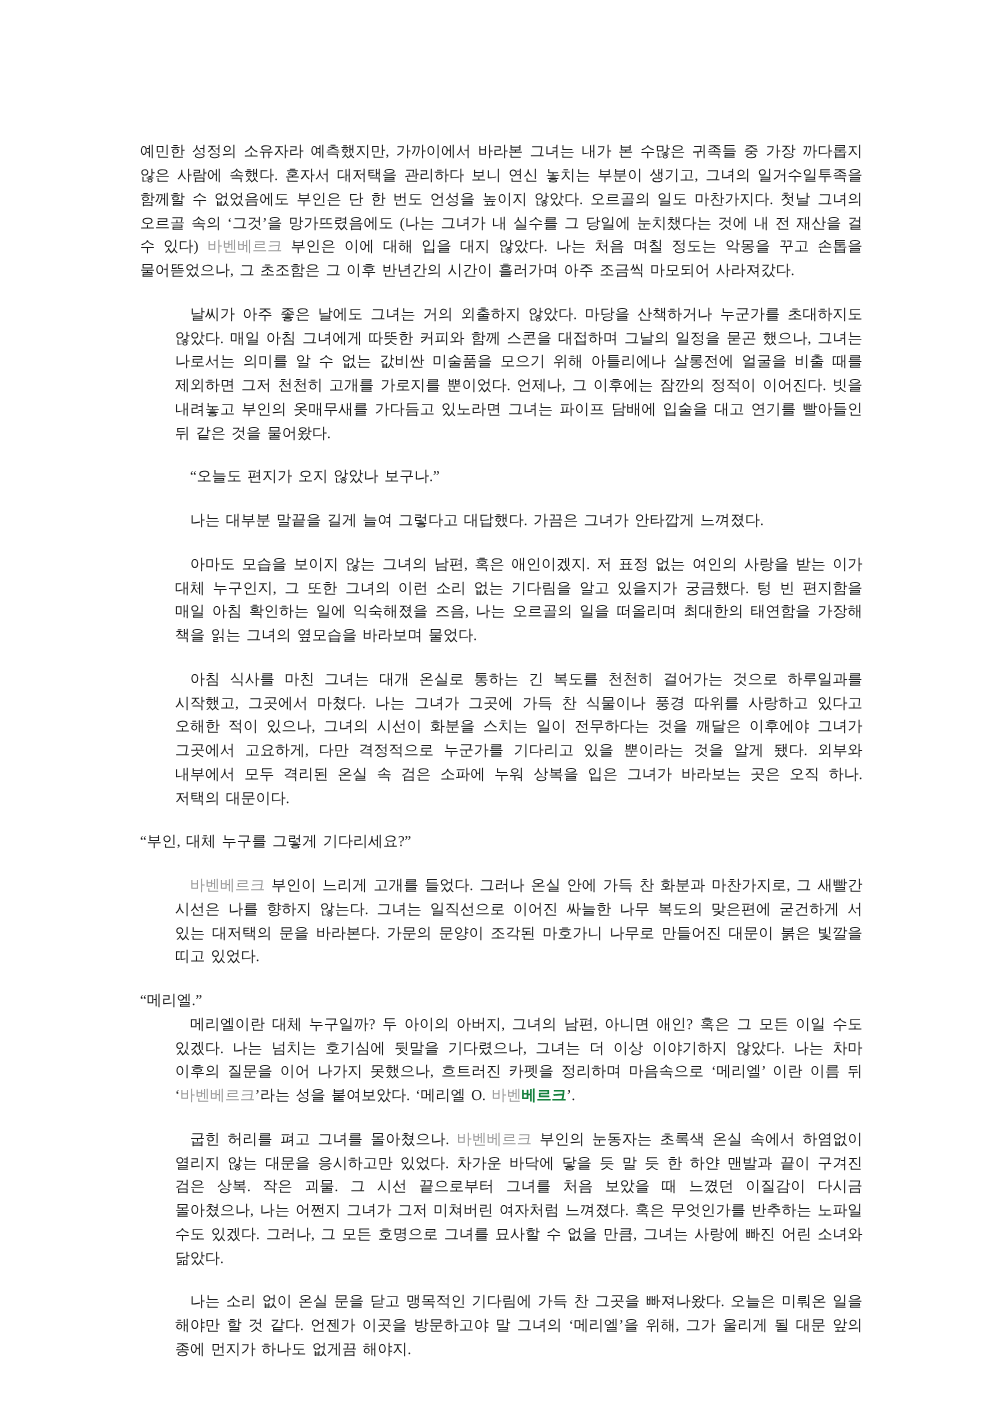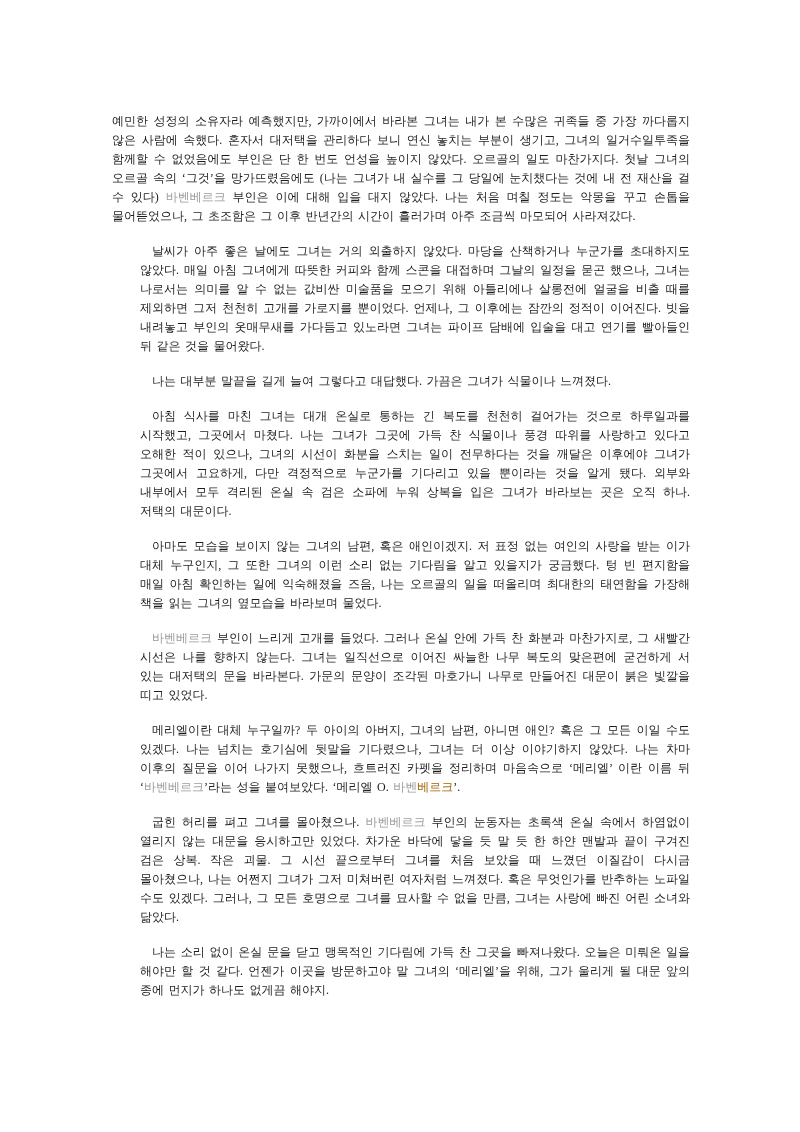--- a/index.html
+++ b/index.html
@@ -34,32 +34,35 @@
     text-indent: 12px;
     margin-left: 28px;
   }
   .text-block p.no-gap {
     margin-bottom: 0;
   }
   .run-muted {
     color: #9a9a9a;
   }
   .run-bold {
-    font-weight: normal;
-    color: #a16207;
+    font-weight: bold;
+    color: #15803d;
   }
 </style>
 </head>
 <body>
 
 <div class="page">
   <div class="text-block" id="story" style="color: rgb(28, 28, 28);">
       <p><span>예민한 성정의 소유자라 예측했지만, 가까이에서 바라본 그녀는 내가 본 수많은 귀족들 중 가장 까다롭지 않은 사람에 속했다. 혼자서 대저택을 관리하다 보니 연신 놓치는 부분이 생기고, 그녀의 일거수일투족을 함께할 수 없었음에도 부인은 단 한 번도 언성을 높이지 않았다. 오르골의 일도 마찬가지다. 첫날 그녀의 오르골 속의 ‘그것’을 망가뜨렸음에도 (나는 그녀가 내 실수를 그 당일에 눈치챘다는 것에 내 전 재산을 걸 수 있다) </span><span class="run-muted" style="color: rgb(154, 154, 154);">바벤베르크</span><span> 부인은 이에 대해 입을 대지 않았다. 나는 처음 며칠 정도는 악몽을 꾸고 손톱을 물어뜯었으나, 그 초조함은 그 이후 반년간의 시간이 흘러가며 아주 조금씩 마모되어 사라져갔다.</span></p>
       <p class="indent"><span>날씨가 아주 좋은 날에도 그녀는 거의 외출하지 않았다. 마당을 산책하거나 누군가를 초대하지도 않았다. 매일 아침 그녀에게 따뜻한 커피와 함께 스콘을 대접하며 그날의 일정을 묻곤 했으나, 그녀는 나로서는 의미를 알 수 없는 값비싼 미술품을 모으기 위해 아틀리에나 살롱전에 얼굴을 비출 때를 제외하면 그저 천천히 고개를 가로지를 뿐이었다. 언제나, 그 이후에는 잠깐의 정적이 이어진다. 빗을 내려놓고 부인의 옷매무새를 가다듬고 있노라면 그녀는 파이프 담배에 입술을 대고 연기를 빨아들인 뒤 같은 것을 물어왔다.</span></p>
-      <p class="indent"><span>나는 대부분 말끝을 길게 늘여 그렇다고 대답했다. 가끔은 그녀가 식물이나 느껴졌다.</span></p>
+      <p class="indent"><span>“오늘도 편지가 오지 않았나 보구나.”</span></p>
+      <p class="indent"><span>나는 대부분 말끝을 길게 늘여 그렇다고 대답했다. 가끔은 그녀가 안타깝게 느껴졌다.</span></p>
+      <p class="indent"><span>아마도 모습을 보이지 않는 그녀의 남편, 혹은 애인이겠지. 저 표정 없는 여인의 사랑을 받는 이가 대체 누구인지, 그 또한 그녀의 이런 소리 없는 기다림을 알고 있을지가 궁금했다. 텅 빈 편지함을 매일 아침 확인하는 일에 익숙해졌을 즈음, 나는 오르골의 일을 떠올리며 최대한의 태연함을 가장해 책을 읽는 그녀의 옆모습을 바라보며 물었다.</span></p>
       <p class="indent"><span>아침 식사를 마친 그녀는 대개 온실로 통하는 긴 복도를 천천히 걸어가는 것으로 하루일과를 시작했고, 그곳에서 마쳤다. 나는 그녀가 그곳에 가득 찬 식물이나 풍경 따위를 사랑하고 있다고 오해한 적이 있으나, 그녀의 시선이 화분을 스치는 일이 전무하다는 것을 깨달은 이후에야 그녀가 그곳에서 고요하게, 다만 격정적으로 누군가를 기다리고 있을 뿐이라는 것을 알게 됐다. 외부와 내부에서 모두 격리된 온실 속 검은 소파에 누워 상복을 입은 그녀가 바라보는 곳은 오직 하나. 저택의 대문이다.</span></p>
-      <p class="indent"><span>아마도 모습을 보이지 않는 그녀의 남편, 혹은 애인이겠지. 저 표정 없는 여인의 사랑을 받는 이가 대체 누구인지, 그 또한 그녀의 이런 소리 없는 기다림을 알고 있을지가 궁금했다. 텅 빈 편지함을 매일 아침 확인하는 일에 익숙해졌을 즈음, 나는 오르골의 일을 떠올리며 최대한의 태연함을 가장해 책을 읽는 그녀의 옆모습을 바라보며 물었다.</span></p>
+      <p><span>“부인, 대체 누구를 그렇게 기다리세요?”</span></p>
       <p class="indent"><span class="run-muted" style="color: rgb(154, 154, 154);">바벤베르크</span><span> 부인이 느리게 고개를 들었다. 그러나 온실 안에 가득 찬 화분과 마찬가지로, 그 새빨간 시선은 나를 향하지 않는다. 그녀는 일직선으로 이어진 싸늘한 나무 복도의 맞은편에 굳건하게 서 있는 대저택의 문을 바라본다. 가문의 문양이 조각된 마호가니 나무로 만들어진 대문이 붉은 빛깔을 띠고 있었다.</span></p>
+      <p class="no-gap"><span>“메리엘.”</span></p>
       <p class="indent"><span>메리엘이란 대체 누구일까? 두 아이의 아버지, 그녀의 남편, 아니면 애인? 혹은 그 모든 이일 수도 있겠다. 나는 넘치는 호기심에 뒷말을 기다렸으나, 그녀는 더 이상 이야기하지 않았다. 나는 차마 이후의 질문을 이어 나가지 못했으나, 흐트러진 카펫을 정리하며 마음속으로 ‘메리엘’ 이란 이름 뒤 ‘</span><span class="run-muted" style="color: rgb(154, 154, 154);">바벤베르크</span><span>’라는 성을 붙여보았다. ‘메리엘 O. </span><span class="run-muted" style="color: rgb(154, 154, 154);">바벤</span><span class="run-bold">베르크</span><span>’.</span></p>
       <p class="indent"><span>굽힌 허리를 펴고 그녀를 몰아쳤으나. </span><span class="run-muted" style="color: rgb(154, 154, 154);">바벤베르크</span><span> 부인의 눈동자는 초록색 온실 속에서 하염없이 열리지 않는 대문을 응시하고만 있었다. 차가운 바닥에 닿을 듯 말 듯 한 하얀 맨발과 끝이 구겨진 검은 상복. 작은 괴물. 그 시선 끝으로부터 그녀를 처음 보았을 때 느꼈던 이질감이 다시금 몰아쳤으나, 나는 어쩐지 그녀가 그저 미쳐버린 여자처럼 느껴졌다. 혹은 무엇인가를 반추하는 노파일 수도 있겠다. 그러나, 그 모든 호명으로 그녀를 묘사할 수 없을 만큼, 그녀는 사랑에 빠진 어린 소녀와 닮았다.</span></p>
       <p class="indent"><span>나는 소리 없이 온실 문을 닫고 맹목적인 기다림에 가득 찬 그곳을 빠져나왔다. 오늘은 미뤄온 일을 해야만 할 것 같다. 언젠가 이곳을 방문하고야 말 그녀의 ‘메리엘’을 위해, 그가 울리게 될 대문 앞의 종에 먼지가 하나도 없게끔 해야지.</span></p>
     </div>
 </div>
 
 </body></html>

